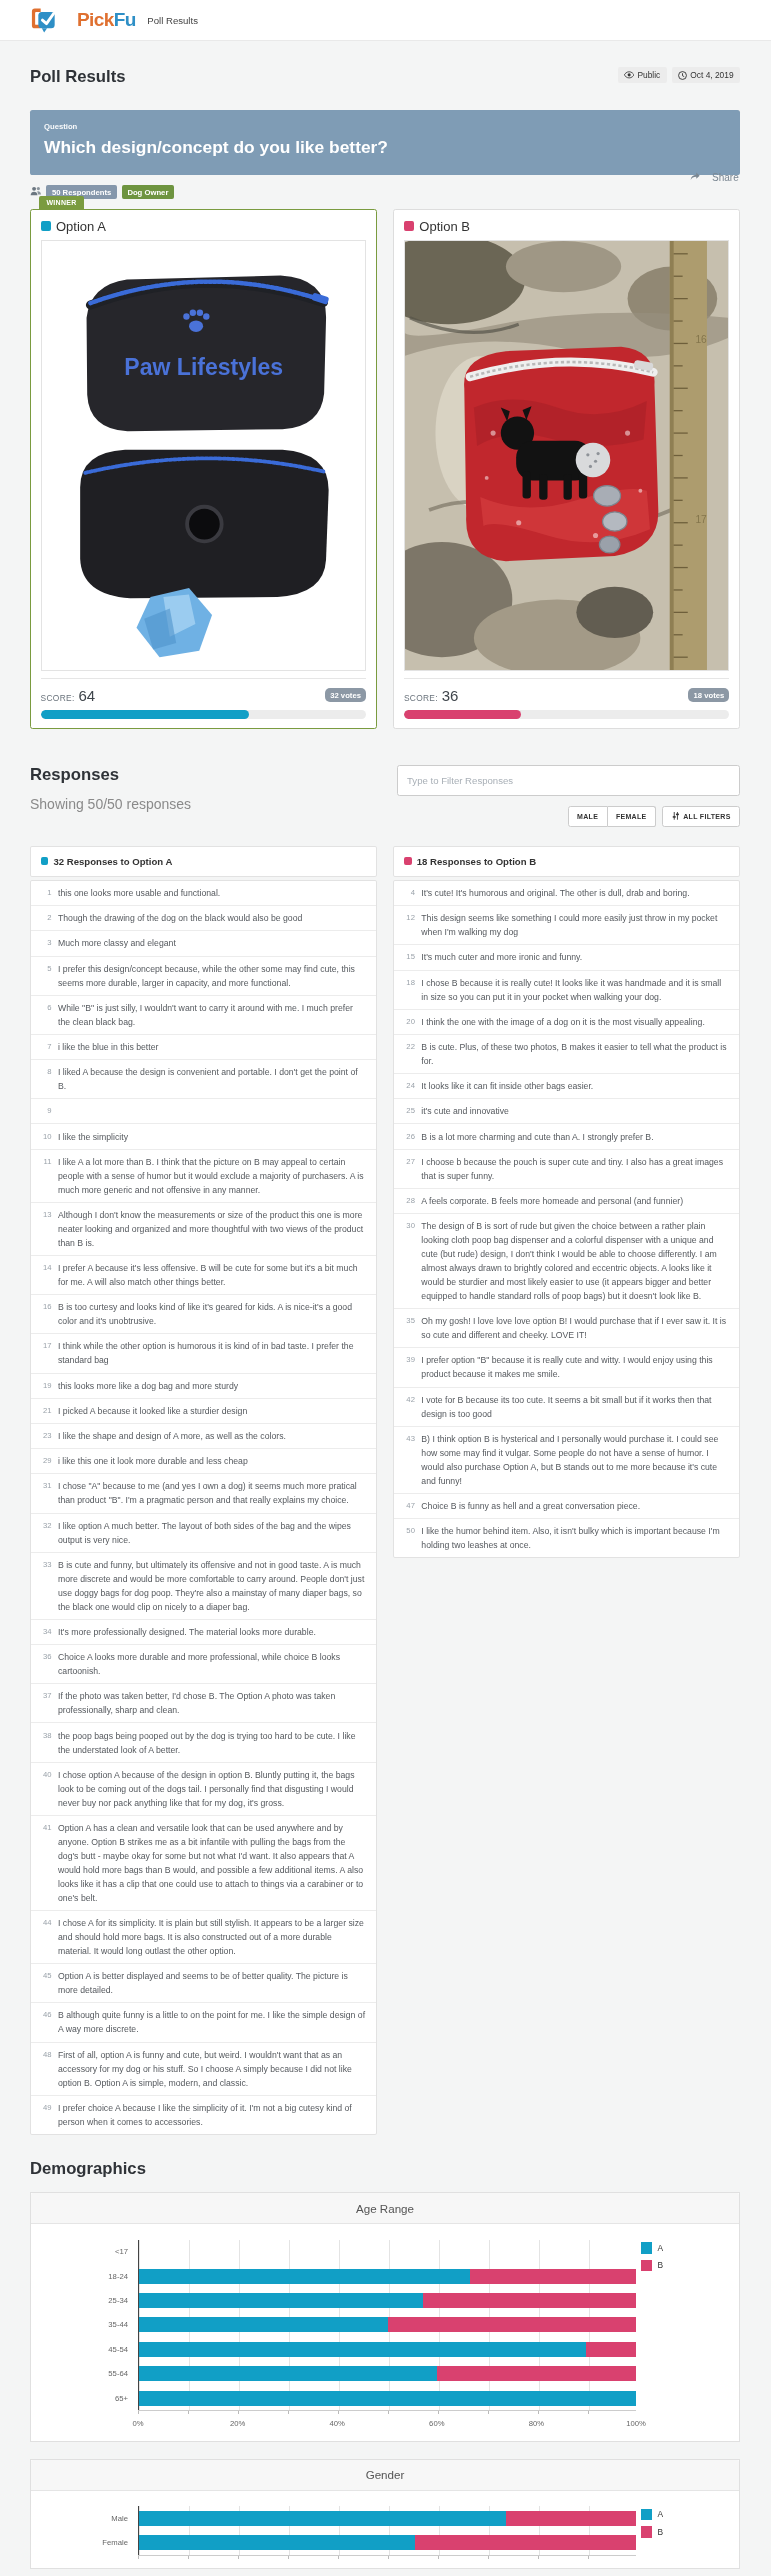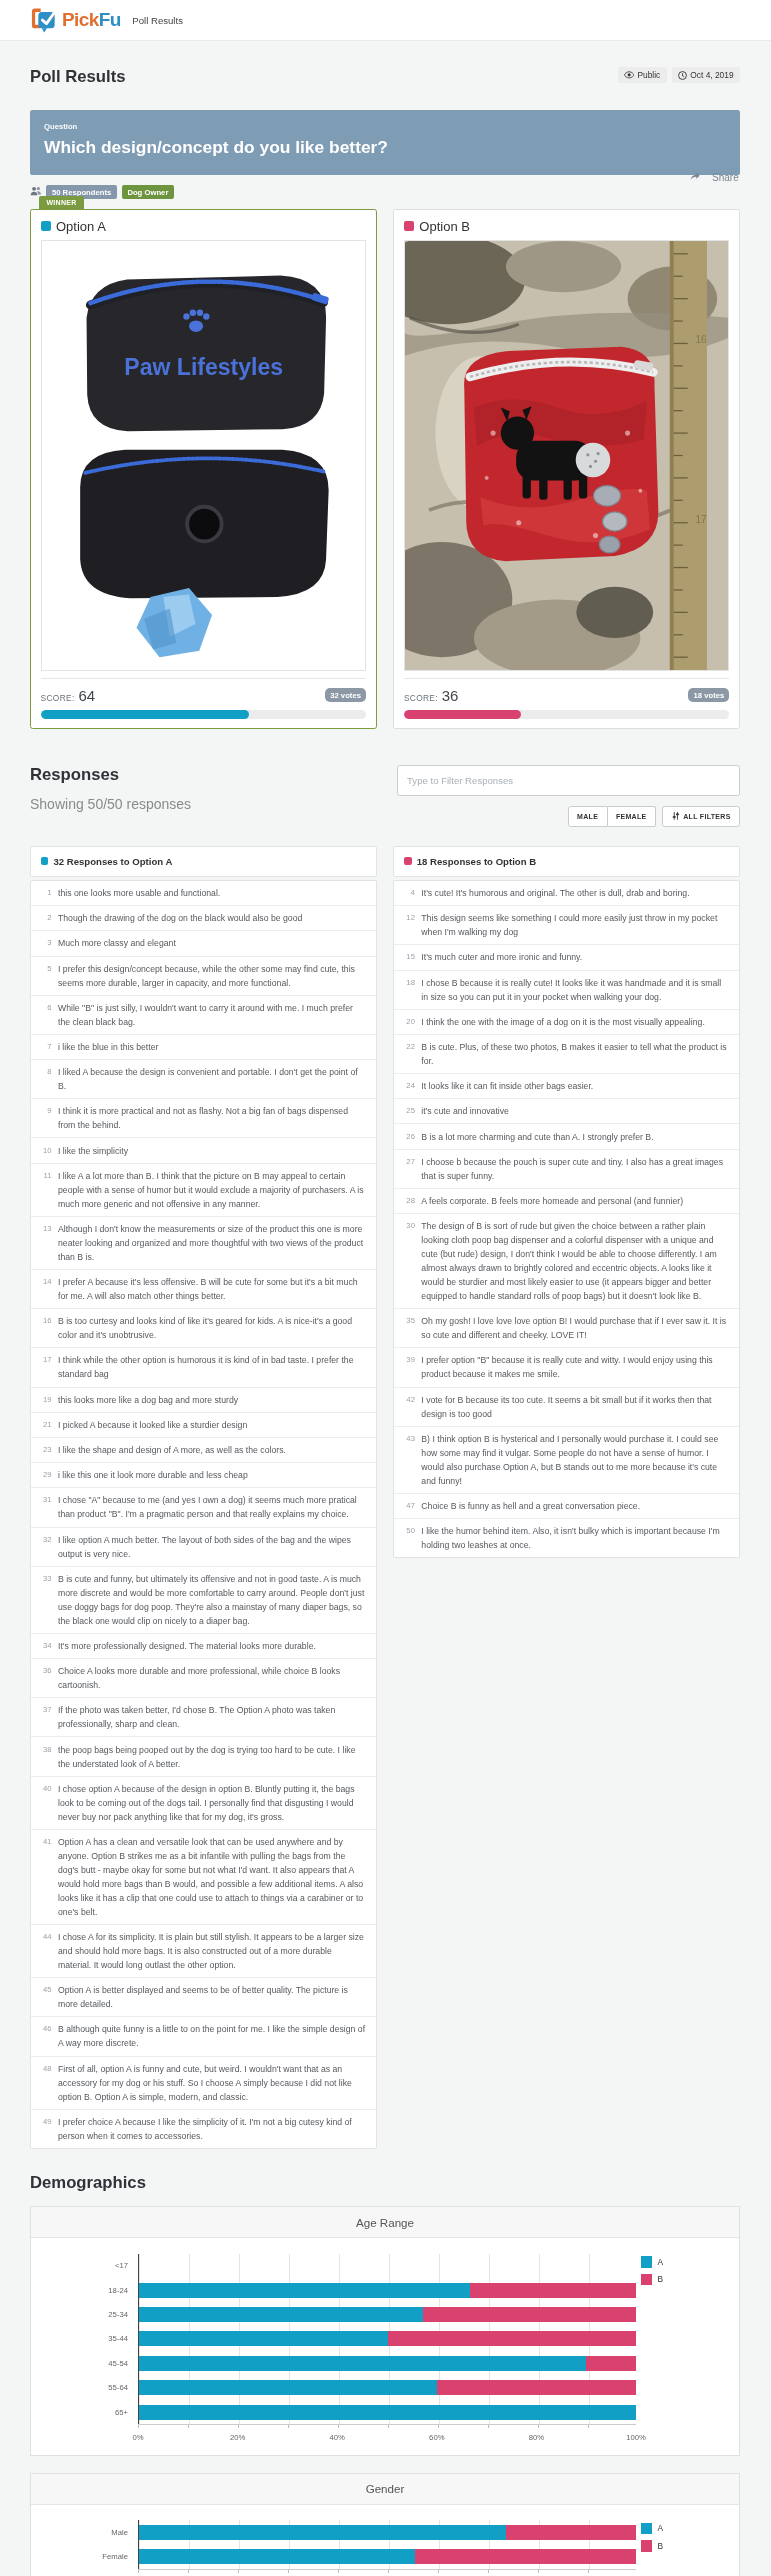--- a/index.html
+++ b/index.html
@@ -1,21 +1,21 @@
 <!DOCTYPE html>
 <html style="font-size:10.3px"><head>
 <meta charset="utf-8">
 <style>
   * { margin:0; padding:0; box-sizing:border-box; }
   html,body { width:771px; }
   body { height:2576px; overflow:hidden; background:#f4f5f5; font-family:"Liberation Sans", sans-serif; color:#333; }
 
   
   .topbar { background:#fff; height:41px; display:flex; align-items:center; padding:0 29px; border-bottom:0.6px solid #e9e9e9; }
-  .logo { display:flex; align-items:center; gap:5px; cursor:pointer; }
+  .logo { display:flex; align-items:center; gap:20px; cursor:pointer; }
   .logo-text { font-size:19px; font-weight:800; letter-spacing:-0.6px; }
   .logo-pick { color:#df7030; }
   .logo-fu { color:#2e8fc6; }
   .topbar-sub { margin-left:11.6px; font-size:9.6px; color:#444; }
 
   .page { padding:0 31px 0 30px; position:relative; }
 
   
   .title-row { position:relative; margin-top:26px; }
   h1.page-title { font-size:16.7px; font-weight:bold; color:#2f3338; }
@@ -358,21 +358,20 @@
           <div class="resp-row">
             <span class="resp-num">7</span>
             <span class="resp-text">i like the blue in this better</span>
           </div>
           <div class="resp-row">
             <span class="resp-num">8</span>
             <span class="resp-text">I liked A because the design is convenient and portable. I don't get the point of B.</span>
           </div>
           <div class="resp-row">
             <span class="resp-num">9</span>
-            <span class="resp-text">I think it is more practical and not as flashy. Not a big fan of bags dispensed from the behind.</span>
           </div>
           <div class="resp-row">
             <span class="resp-num">10</span>
             <span class="resp-text">I like the simplicity</span>
           </div>
           <div class="resp-row">
             <span class="resp-num">11</span>
             <span class="resp-text">I like A a lot more than B. I think that the picture on B may appeal to certain people with a sense of humor but it would exclude a majority of purchasers. A is much more generic and not offensive in any manner.</span>
           </div>
           <div class="resp-row">

